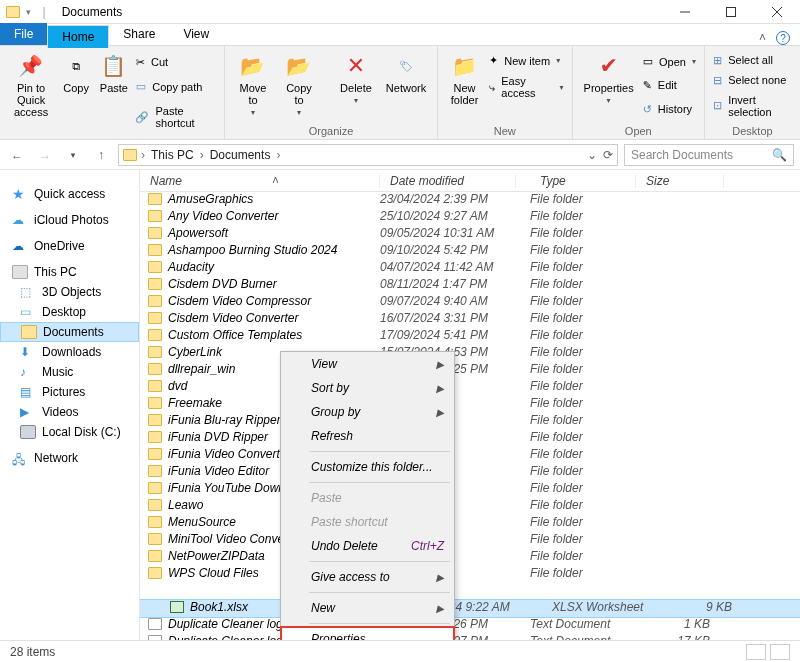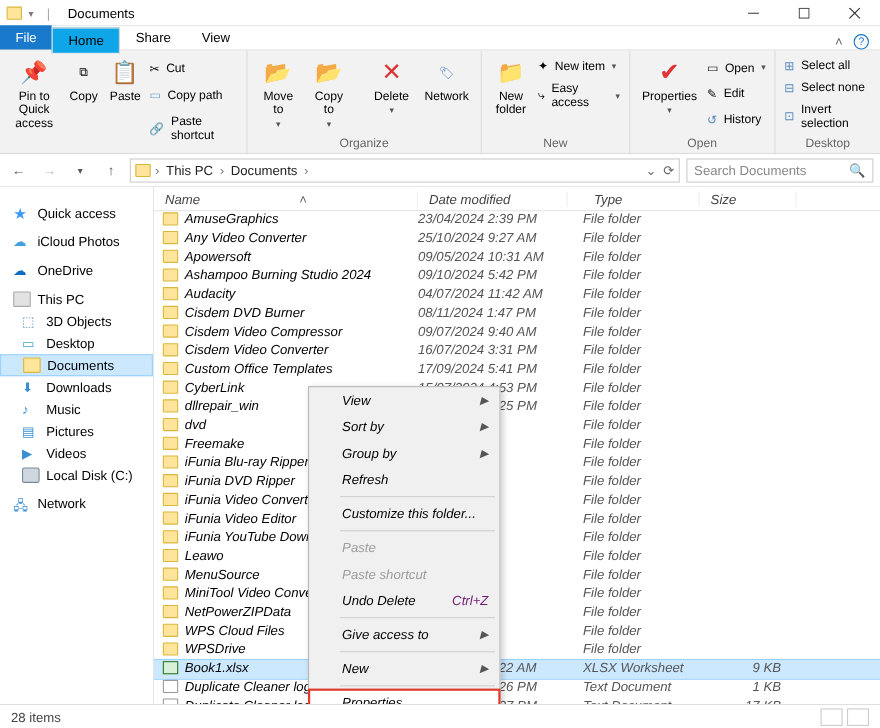--- a/index.html
+++ b/index.html
@@ -61,21 +61,21 @@
   .colhdr { display: flex; height: 22px; align-items: center; border-bottom: 1px solid #e6e6e6; font-size: 12px; color: #444; }
   .colhdr .c { padding-left: 10px; border-right: 1px solid #eee; }
   .c-name  { width: 240px; padding-left: 10px; }
   .c-date  { width: 136px; }
   .c-type  { width: 106px; margin-left: 14px; }
   .c-size  { width: 88px; text-align: right; padding-right: 14px; }
   .c-name .sort { margin-left: 90px; color: #666; }
 
   .rows { overflow: hidden; }
   .row { display: flex; height: 17px; align-items: flex-start; font-size: 12px; }
-  .row.sel { background: #cce8ff; outline: 1px solid #99d1ff; }
+  .row.sel { background: #cce8ff; outline: 1px solid #99d1ff; padding-left: 22px; }
   .row .c-name { display: flex; align-items: center; gap: 6px; padding-left: 8px; overflow: hidden; white-space: nowrap; }
   .row .c-date, .row .c-type, .row .c-size { color: #555; white-space: nowrap; overflow: hidden; }
   .fic { width: 14px; height: 12px; flex-shrink: 0; }
   .fic.folder { background: #ffe59b; border: 1px solid #d8b73d; border-radius: 1px; }
   .fic.file   { background: #fff; border: 1px solid #999; border-radius: 1px; position: relative; }
   .fic.xlsx   { background: #d8f0d8; border: 1px solid #2b7a2b; }
 
   
   .ctx { position: absolute; background: #f0f0f0; border: 1px solid #b9b9b9; box-shadow: 2px 2px 6px rgba(0,0,0,.2); font-size: 12px; }
   .ctx .mi { display: flex; align-items: center; height: 24px; padding: 0 10px 0 30px; position: relative; }
@@ -570,24 +570,20 @@
         <div class="row">
           <div class="c-name">
             <span class="fic folder"></span>
             <span>WPS Cloud Files</span>
           </div>
           <div class="c-date"></div>
           <div class="c-type">File folder</div>
           <div class="c-size"></div>
         </div>
         <div class="row">
-          <div class="c-name">
-            <span class="fic folder"></span>
-            <span>WPSDrive</span>
-          </div>
           <div class="c-date"></div>
           <div class="c-type">File folder</div>
           <div class="c-size"></div>
         </div>
         <div class="row sel">
           <div class="c-name">
             <span class="fic xlsx"></span>
             <span>Book1.xlsx</span>
           </div>
           <div class="c-date">13/09/2024 9:22 AM</div>

